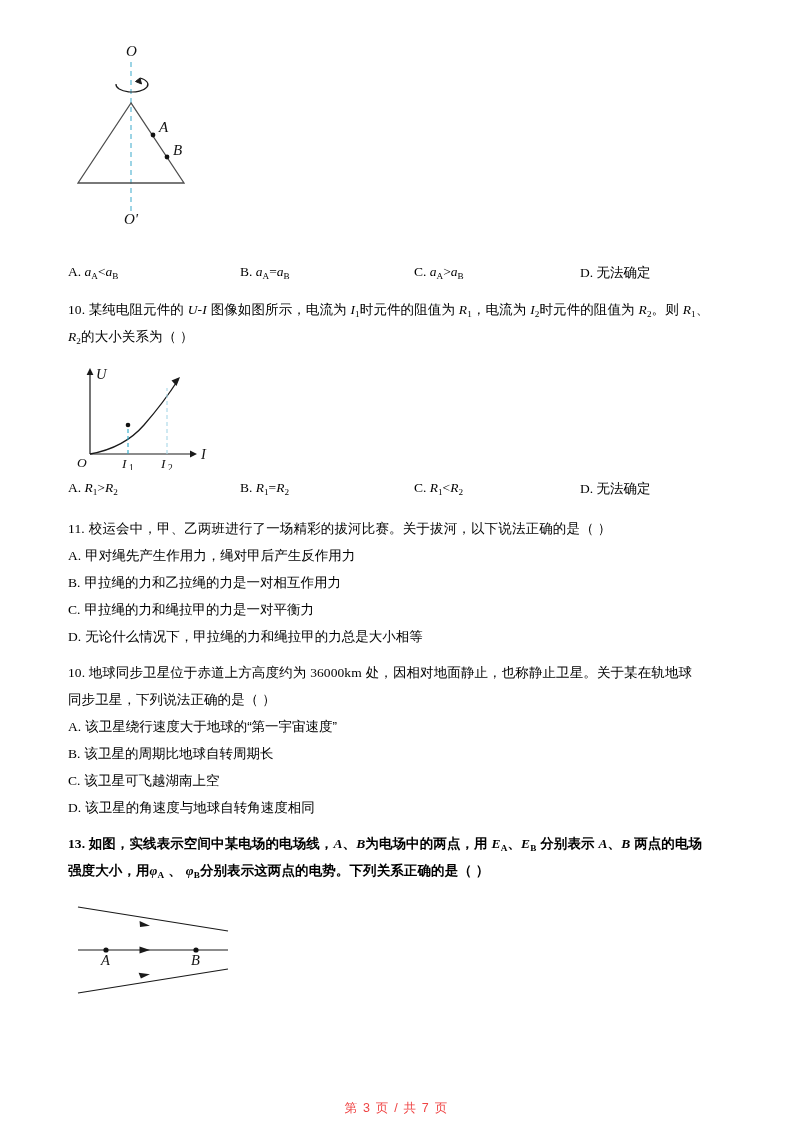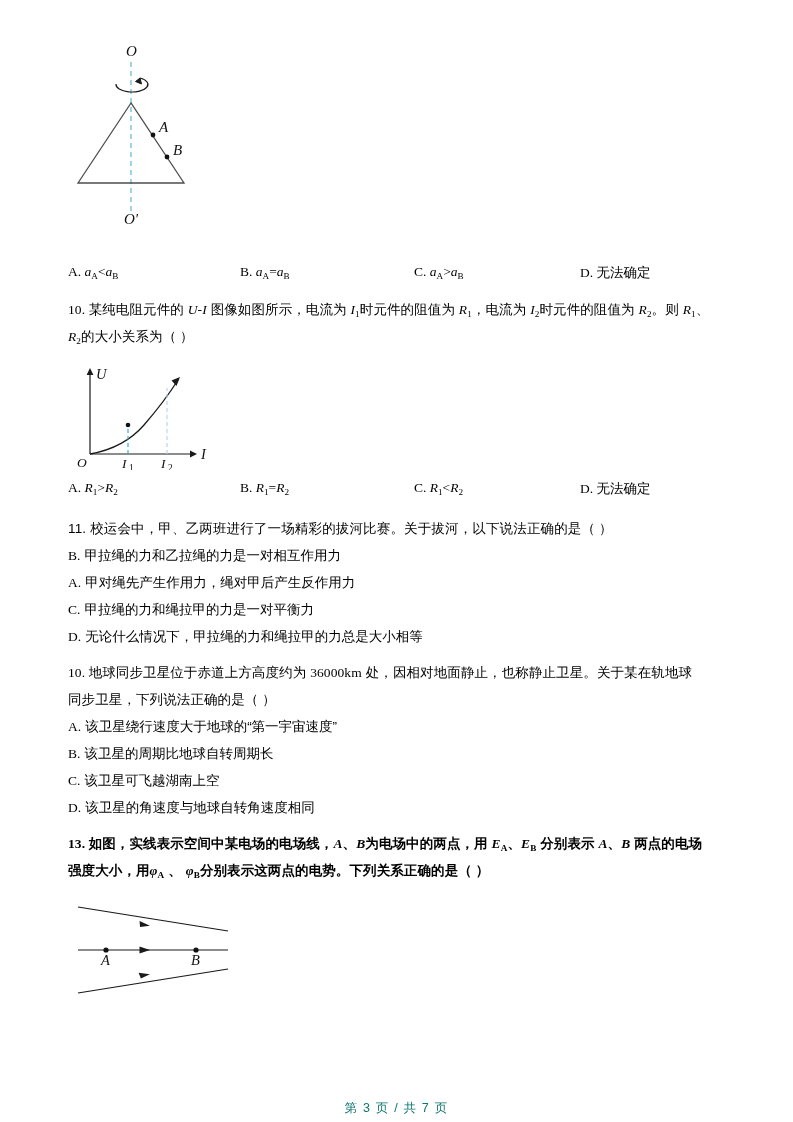--- a/index.html
+++ b/index.html
@@ -80,21 +80,21 @@
 
   
   .footer {
     position: absolute;
     left: 0;
     top: 1100px;
     width: 793px;
     text-align: center;
     font-size: 12.5px;
     letter-spacing: 1.2px;
-    color: #0f766e;
+    color: #ef4444;
   }
 </style>
 </head>
 <body>
 
 <div class="page">
   <div class="content">
 
     <div class="fig" style="height:186px;">
       <svg width="240" height="186" viewBox="0 0 240 186">
@@ -176,29 +176,29 @@
         <i>R</i><span class="nsub">1</span><span>=</span><i>R</i><span class="nsub">2</span></span>
 
       <span class="oc3"><span>C.</span>
         <i>R</i><span class="nsub">1</span><span>&lt;</span><i>R</i><span class="nsub">2</span></span>
 
       <span class="oc4"><span>D.</span>
         <span class="sans-cn">无法确定</span></span>
     </div>
 
     <div class="qline sans-cn" style="margin-top:10px;">
-      <span class="ital" style="font-family:Liberation Sans, sans-serif; font-style:normal;">11.</span>
+      <span class="ital" style="font-family:Liberation Serif, serif; font-style:normal;">11.</span>
       <span>校运会中，甲、乙两班进行了一场精彩的拔河比赛。关于拔河，以下说法正确的是（    ）</span>
     </div>
 
     <div class="opt">
+      <span class="opt-label">A.</span><span class="sans-cn">甲对绳先产生作用力，绳对甲后产生反作用力</span>
+    </div>
+    <div class="opt">
       <span class="opt-label">B.</span><span class="sans-cn">甲拉绳的力和乙拉绳的力是一对相互作用力</span>
-    </div>
-    <div class="opt">
-      <span class="opt-label">A.</span><span class="sans-cn">甲对绳先产生作用力，绳对甲后产生反作用力</span>
     </div>
     <div class="opt">
       <span class="opt-label">C.</span><span class="sans-cn">甲拉绳的力和绳拉甲的力是一对平衡力</span>
     </div>
     <div class="opt">
       <span class="opt-label">D.</span><span class="sans-cn">无论什么情况下，甲拉绳的力和绳拉甲的力总是大小相等</span>
     </div>
 
     <div class="qbody" style="margin-top:9px;">
       <div style="white-space:nowrap;">

